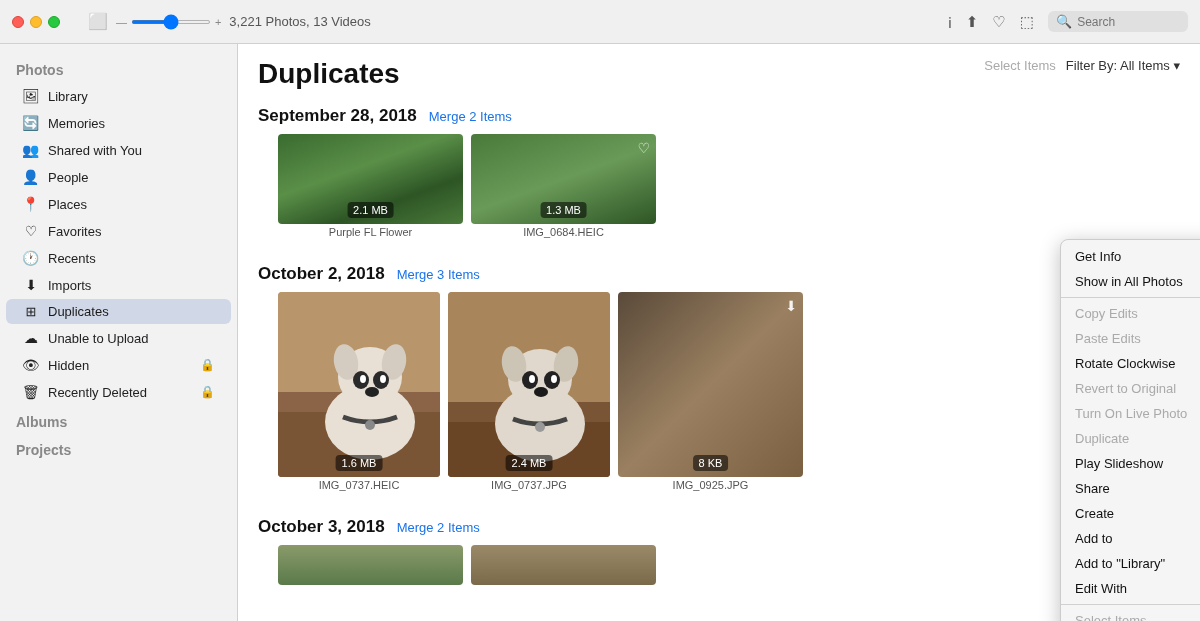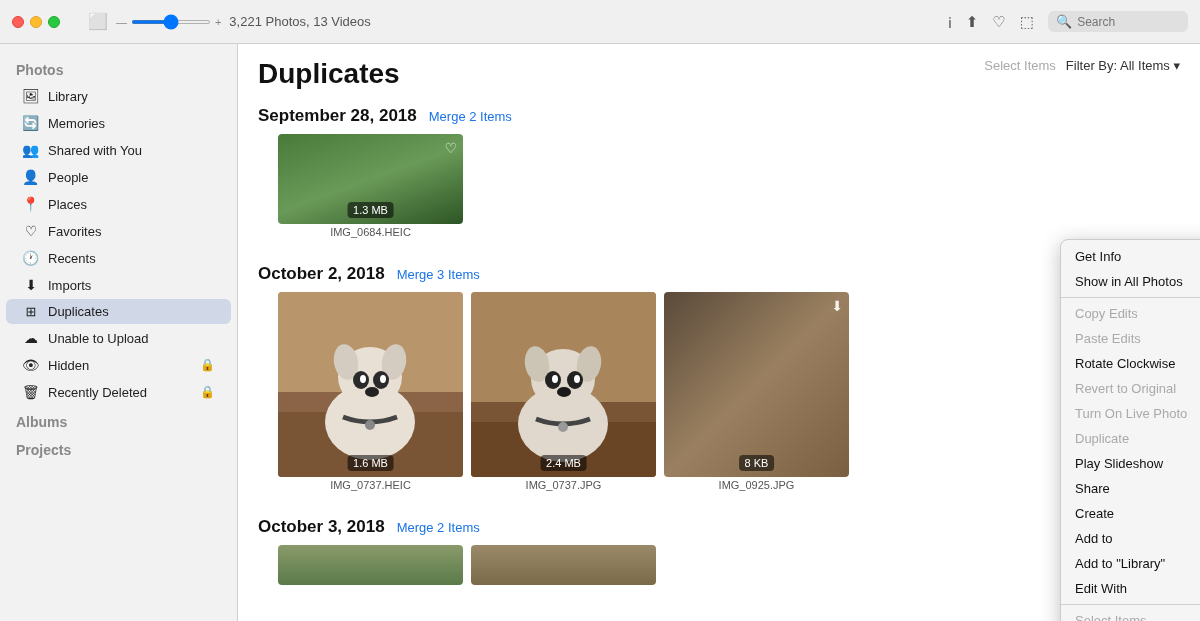--- a/index.html
+++ b/index.html
@@ -273,21 +273,21 @@
     }
     .menu-item.disabled { color: #aaa; cursor: default; }
     .menu-separator {
       height: 1px;
       background: #d0d0d0;
       margin: 3px 0;
     }
 
     
     .dog-svg-container {
-      width: 185px;
+      width: 162px;
       height: 185px;
       border-radius: 4px;
       overflow: hidden;
       position: relative;
       background: #c9a97a;
     }
   </style>
 </head>
 <body>
 
@@ -387,20 +387,26 @@
       </div>
     </div>
 
     <div class="date-group">
       <div class="date-row">
         <span class="date-label">September 28, 2018</span>
         <span class="merge-link">Merge 2 Items</span>
       </div>
       <div class="photo-row">
 
+        <div>
+          <div class="photo-thumb" style="width:185px;height:90px;background:linear-gradient(160deg,#3a6b30 0%,#5a8f48 40%,#2d5525 70%,#4a7a3a 100%);">
+            <span class="photo-size-badge">2.1 MB</span>
+          </div>
+          <div class="photo-label">Purple FL Flower</div>
+        </div>
 
         <div>
           <div class="photo-thumb" style="width:185px;height:90px;background:linear-gradient(160deg,#4a7a3a 0%,#6a9a58 50%,#2d5525 100%);">
             <span class="photo-heart">♡</span>
             <span class="photo-size-badge">1.3 MB</span>
           </div>
           <div class="photo-label">IMG_0684.HEIC</div>
         </div>
       </div>
     </div>

